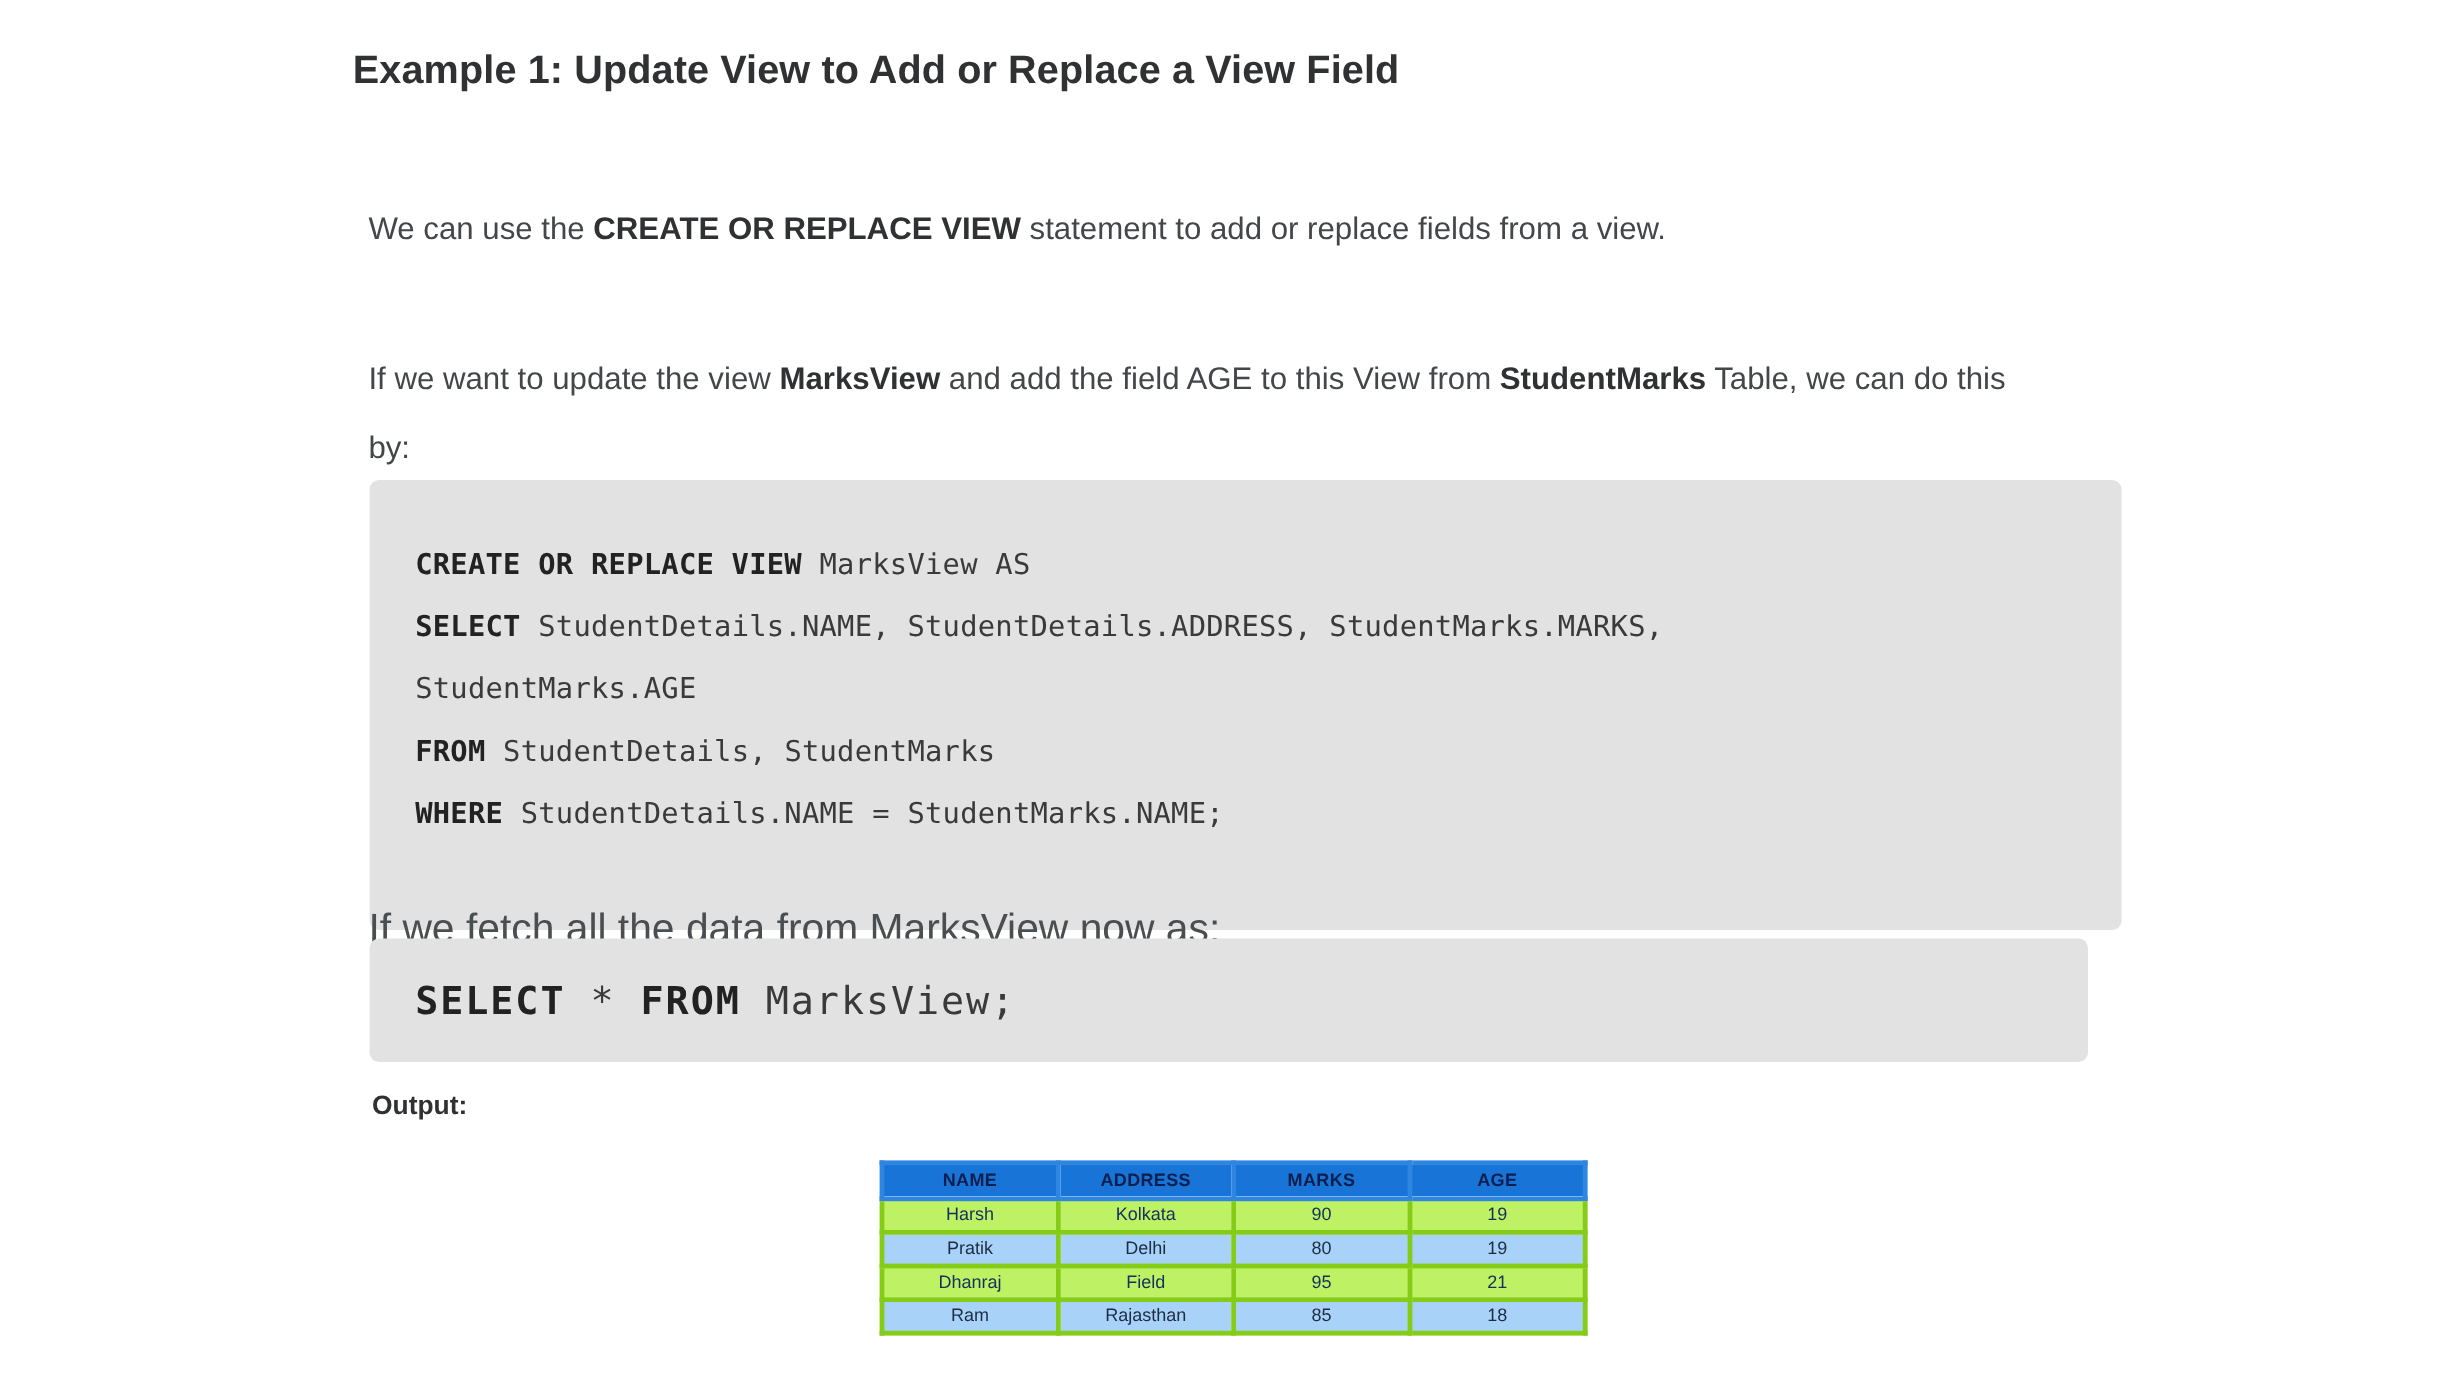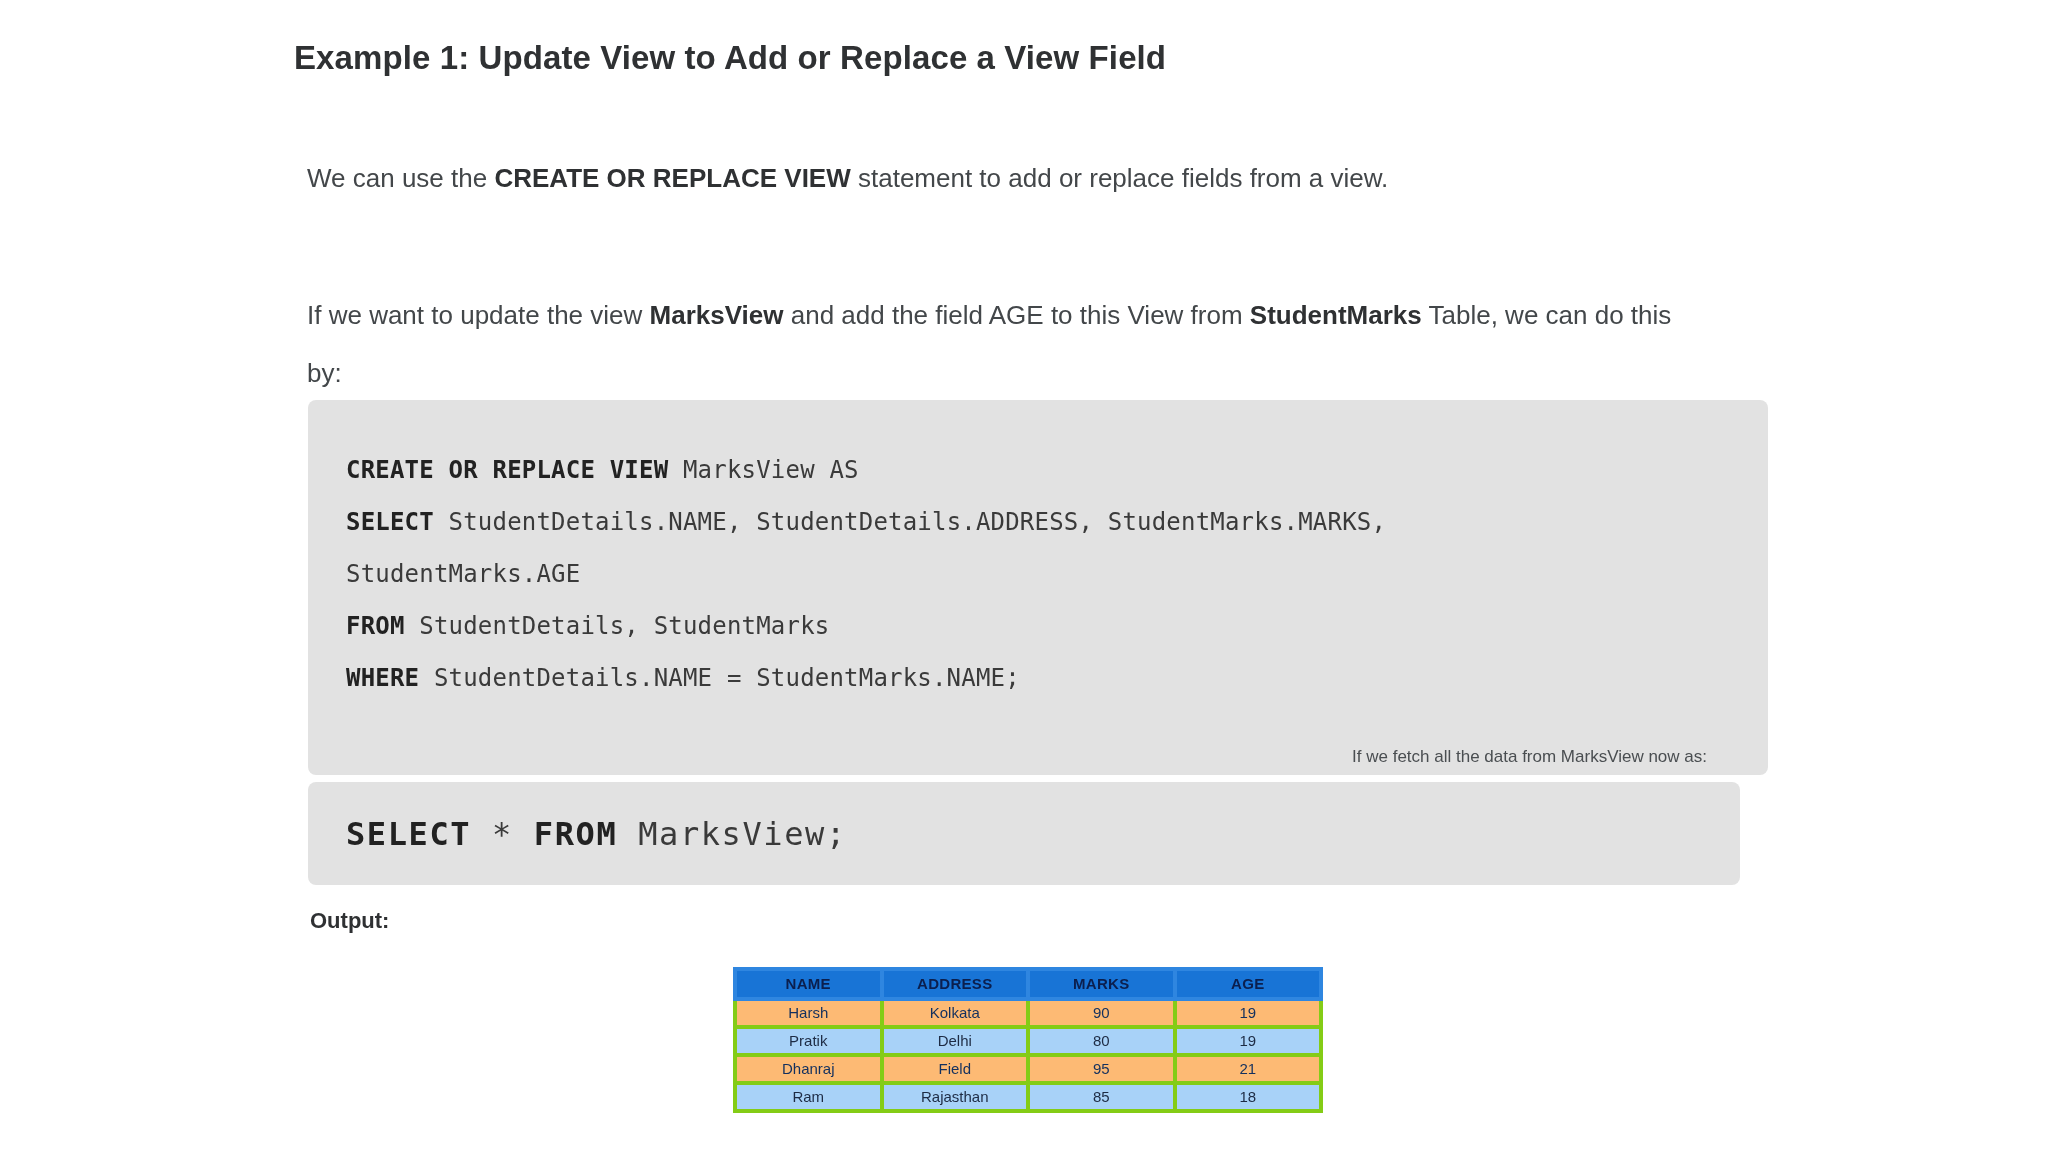--- a/index.html
+++ b/index.html
@@ -39,29 +39,28 @@
   .para {
     position: absolute;
     left: 307px;
     font-size: 26px;
     line-height: 58px;
     color: #43474a;
     font-weight: 400;
   }
   .para b { font-weight: bold; color: #2f3133; }
 
-  #para-1 { top: 123px; width: 1470px; }
+  #para-1 { top: 135px; width: 1470px; }
   #para-2 { top: 260px; width: 1400px; }
   #para-3 {
     top: 720px;
     width: 1400px;
     line-height: 40px;
-    font-size: 17px;
+    font-size: 34px;
     color: #4a4e51;
-    text-align: right;
   }
 
   
   .codeblock {
     position: absolute;
     background: #e2e2e2;
     border-radius: 8px;
     font-family: "DejaVu Sans Mono", "Liberation Mono", monospace;
     color: #3a3a3a;
     box-sizing: border-box;
@@ -127,21 +126,21 @@
     background: #1874d6;
     color: #0b1f4e;
     font-weight: bold;
     font-size: 15px;
     letter-spacing: 0.3px;
     height: 26px;
     line-height: 26px;
     border-color: #2f86e0;
   }
   .result-table tr.row-odd td {
-    background: #fdba74;
+    background: #bef264;
     color: #13305e;
   }
   .result-table tr.row-even td {
     background: #a8d2f8;
     color: #1d2b44;
   }
 </style>
 </head>
 <body>
 

